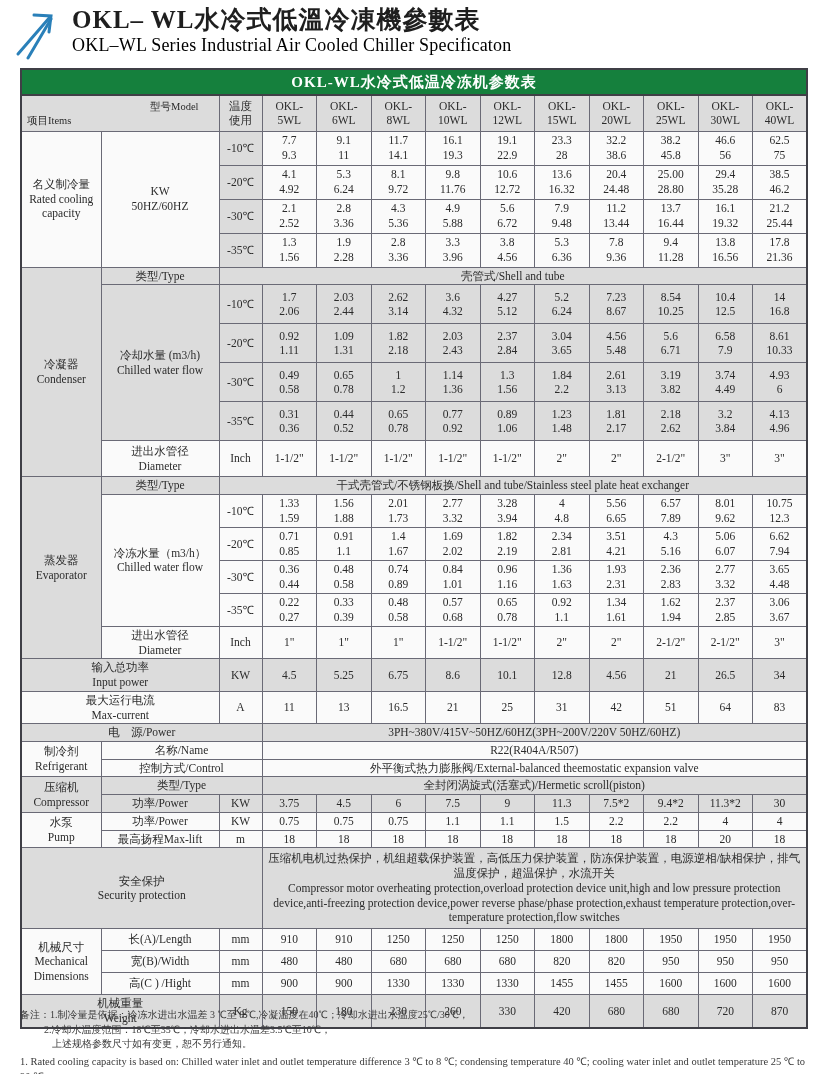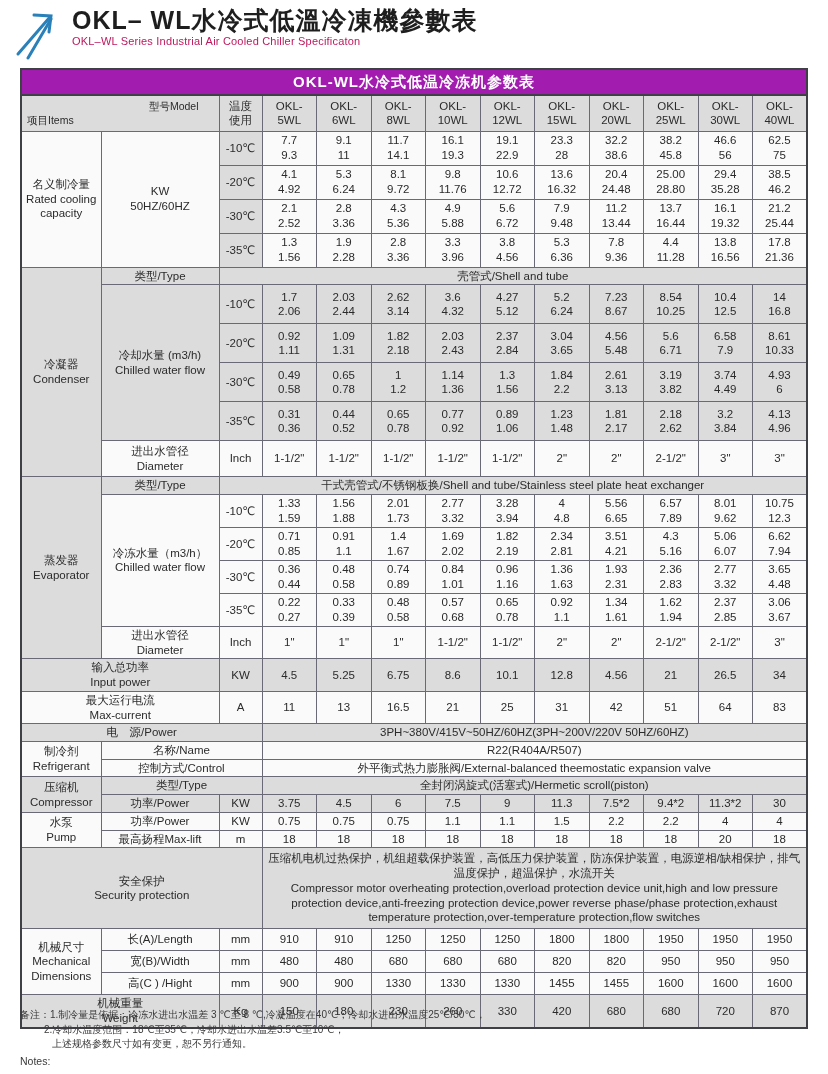--- a/index.html
+++ b/index.html
@@ -1,33 +1,33 @@
 <!DOCTYPE html>
 <html><head>
 <meta charset="utf-8">
 <style>
   html,body{margin:0;padding:0;}
   body{
     width:828px;height:1074px;background:#ffffff;
     font-family:"Liberation Sans","DejaVu Sans",sans-serif;
     color:#2d2d2d;overflow:hidden;
   }
-  .page{position:relative;width:676px;height:1074px;background:#ffffff;}
+  .page{position:relative;width:676px;height:1074px;background:#ffffff;font-family:Liberation Serif, serif;}
 
   
   .doc-header{position:absolute;left:14px;top:6px;display:flex;align-items:flex-start;}
   .logo{width:52px;height:52px;margin-top:2px;flex:0 0 auto;}
   .titles{margin-left:6px;}
   .title-zh{font-size:25px;font-weight:bold;color:#1e1e1e;letter-spacing:1px;line-height:1.15;}
-  .title-en{font-size:11px;color:#be185d;letter-spacing:0.2px;line-height:1.2;}
+  .title-en{font-size:18px;color:#000000;letter-spacing:0.2px;line-height:1.2;}
 
   
   .table-wrap{position:absolute;left:20px;top:68px;width:788px;}
   .blue-bar{
-    background:#a21caf;color:#ffffff;text-align:center;
+    background:#15803d;color:#ffffff;text-align:center;
     font-size:15px;font-weight:bold;height:24px;line-height:24px;
     border:2px solid #3f3f46;border-bottom:none;letter-spacing:1px;
   }
   table.spec{border-collapse:collapse;width:788px;table-layout:fixed;border:2px solid #3f3f46;}
   table.spec td{
     border:1px solid #6a6a76;font-size:11.5px;text-align:center;vertical-align:middle;
     padding:1px 2px;line-height:1.28;color:#2b2b2b;overflow:hidden;
   }
   tr.band-g td{background:#dcdcdc;}
   tr.band-w td{background:#fafafa;}
@@ -301,21 +301,21 @@
             </td>
             <td>
               <div>5.3</div>
               <div>6.36</div>
             </td>
             <td>
               <div>7.8</div>
               <div>9.36</div>
             </td>
             <td>
-              <div>4.4</div>
+              <div>9.4</div>
               <div>11.28</div>
             </td>
             <td>
               <div>13.8</div>
               <div>16.56</div>
             </td>
             <td>
               <div>17.8</div>
               <div>21.36</div>
             </td>
@@ -901,17 +901,16 @@
             <td>870</td>
           </tr>
         </tbody>
     </table>
   </div>
 
   <div class="notes">
     <div>备注：1.制冷量是依据：冷冻水进出水温差 3 ℃至 8 ℃,冷凝温度在40℃；冷却水进出水温度25℃/30℃，</div>
     <div class="ind1">2.冷却水温度范围：18℃至35℃；冷却水进出水温差3.5℃至10℃，</div>
     <div class="ind2">上述规格参数尺寸如有变更，恕不另行通知。</div>
-    <div class="en">Notes:</div>
     <div class="en">1. Rated cooling capacity is based on: Chilled water inlet and outlet temperature difference 3 ℃ to 8 ℃; condensing temperature 40 ℃; cooling water inlet and outlet temperature 25 ℃ to 30 ℃.</div>
   </div>
 
 </div>
 
 </body></html>

